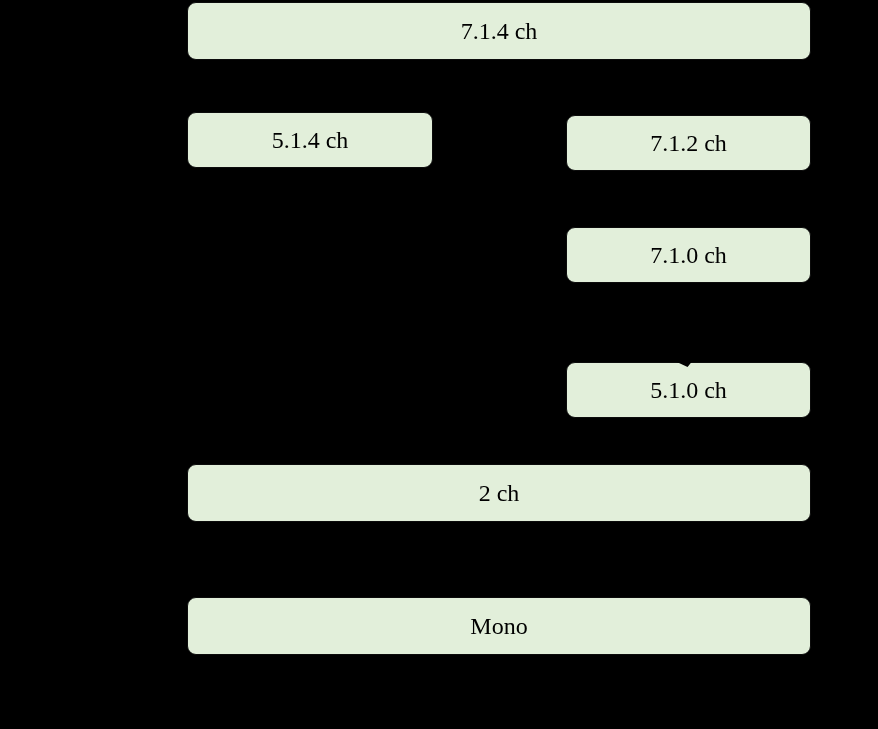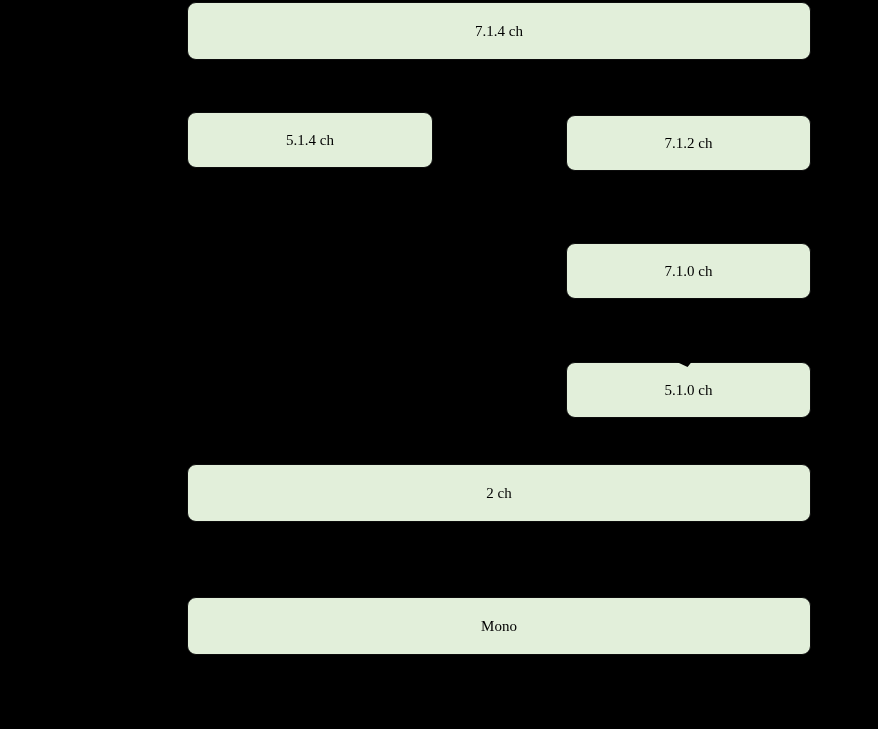--- a/index.html
+++ b/index.html
@@ -18,33 +18,33 @@
   .box {
     position: absolute;
     background: var(--box-fill, #e2efda);
     border: 1px solid #0c0c0c;
     border-radius: 9px;
     box-sizing: border-box;
     display: flex;
     align-items: center;
     justify-content: center;
     color: var(--box-text, #000000);
-    font-size: 15px;
+    font-size: 24px;
     line-height: 1;
     white-space: nowrap;
   }
   
   #box-7-1-4 { left: 187px; top: 2px;   width: 624px; height: 58px; }
   #box-2ch   { left: 187px; top: 464px; width: 624px; height: 58px; }
   #box-mono  { left: 187px; top: 597px; width: 624px; height: 58px; }
   
   #box-5-1-4 { left: 187px; top: 112px; width: 246px; height: 56px; }
   #box-7-1-2 { left: 566px; top: 115px; width: 245px; height: 56px; }
   #box-5-1-2 { left: 187px; top: 243px; width: 246px; height: 56px; }
-  #box-7-1-0 { left: 566px; top: 243px; width: 245px; height: 56px; }
+  #box-7-1-0 { left: 566px; top: 227px; width: 245px; height: 56px; }
   #box-3-1-2 { left: 187px; top: 362px; width: 246px; height: 56px; }
   #box-5-1-0 { left: 566px; top: 362px; width: 245px; height: 56px; }
   
   #arrowhead-artifact {
     position: absolute;
     left: 671px;
     top: 357px;
     width: 23px;
     height: 10px;
     background: #000;

